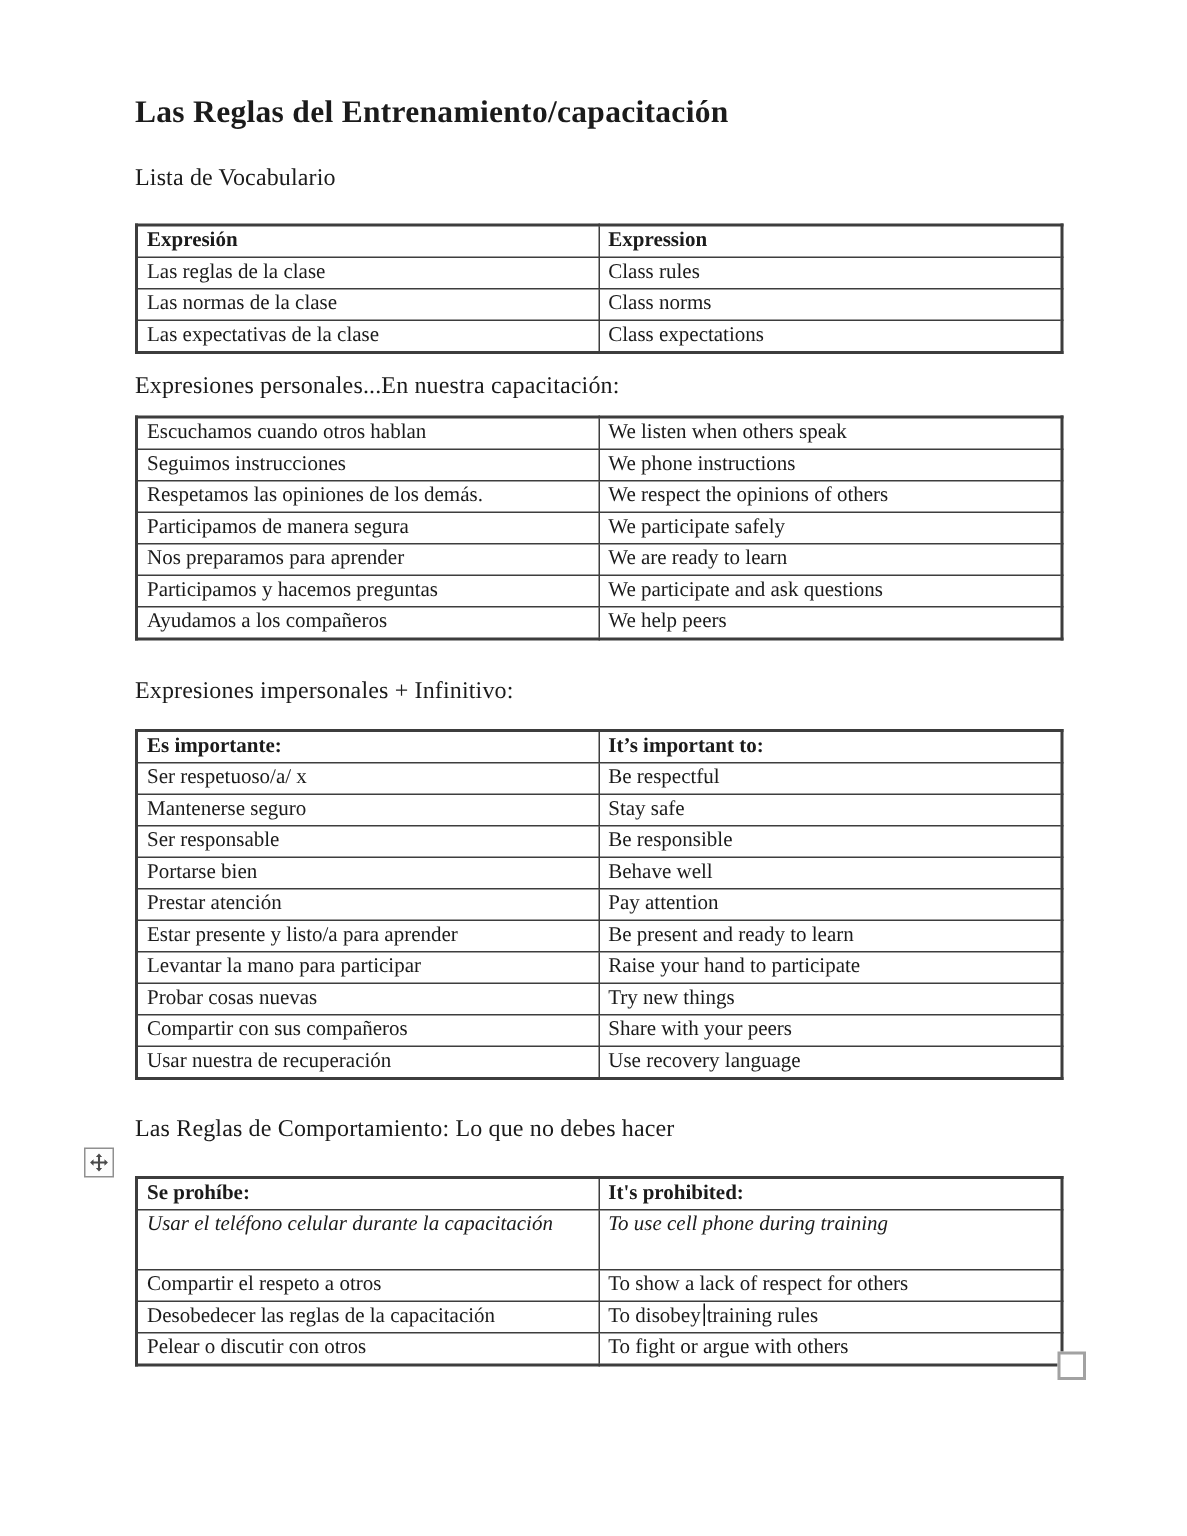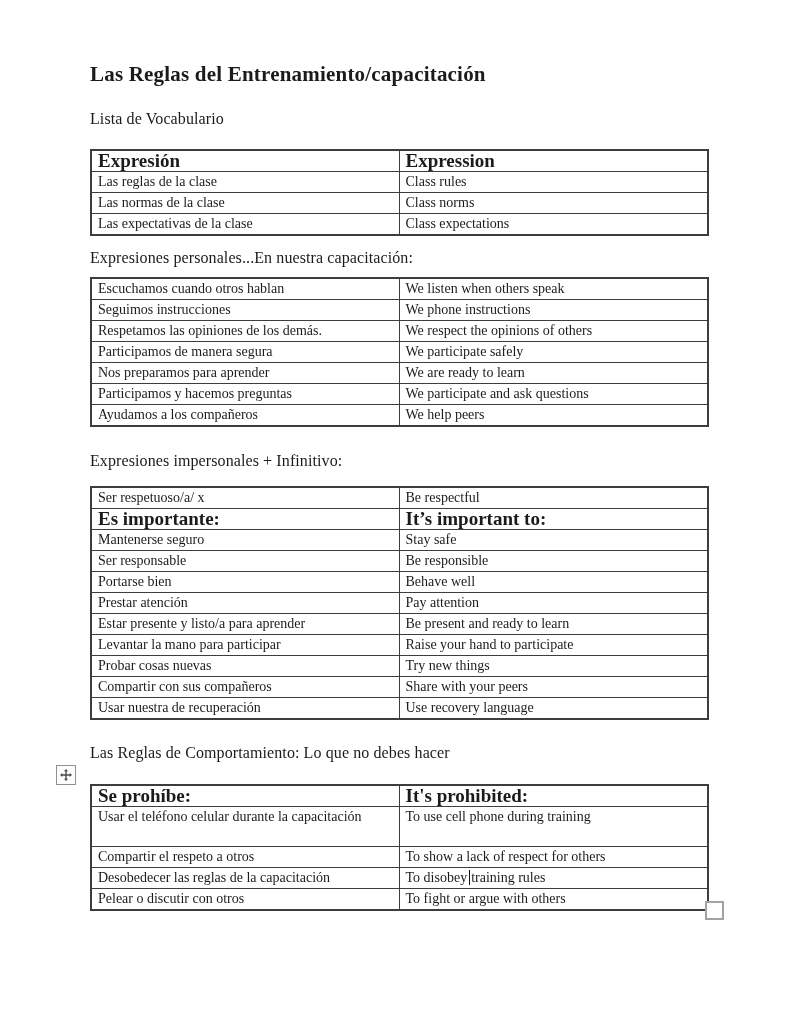--- a/index.html
+++ b/index.html
@@ -35,21 +35,21 @@
   .doc-table td, .doc-table th {
     border:1px solid #3d3d3d;
     font-size:14px;
     padding:0 6px;
     height:20px;
     line-height:19px;
     vertical-align:top;
     text-align:left;
     overflow:hidden;
   }
-  .doc-table th { font-weight:bold; font-size:19px;margin-top:20px; }
+  .doc-table th { font-weight:bold; font-size:14px;margin-top:20px; }
   .t1 { left:90px; top:149px; }
   .t2 { left:90px; top:277px; }
   .t3 { left:90px; top:486px; }
   .t4 { left:90px; top:784px; }
 
   .move-handle {
     left:56px; top:765px;
     width:20px; height:20px;
     border:1px solid #909090;
     background:#fdfdfd;
@@ -145,26 +145,26 @@
 
 <div class="abs section-h h-imp">Expresiones impersonales + Infinitivo:</div>
 
 <table class="abs doc-table t3">
   <colgroup>
       <col style="width:308px">
       <col style="width:309px">
     </colgroup>
   <tbody>
       <tr>
+    <th>Es importante:</th>
+    <th>It’s important to:</th>
+  </tr>
+  <tr>
     <td>Ser respetuoso/a/ x</td>
     <td>Be respectful</td>
-  </tr>
-  <tr>
-    <th>Es importante:</th>
-    <th>It’s important to:</th>
   </tr>
   <tr>
     <td>Mantenerse seguro</td>
     <td>Stay safe</td>
   </tr>
   <tr>
     <td>Ser responsable</td>
     <td>Be responsible</td>
   </tr>
   <tr>
@@ -211,21 +211,21 @@
 <table class="abs doc-table t4">
   <colgroup>
       <col style="width:308px">
       <col style="width:309px">
     </colgroup>
   <tbody>
       <tr>
     <th>Se prohíbe:</th>
     <th>It's prohibited:</th>
   </tr>
-  <tr style="height:40px;">
+  <tr style="height:40px;font-style:italic;">
     <td>Usar el teléfono celular durante la capacitación</td>
     <td>To use cell phone during training</td>
   </tr>
   <tr>
     <td>Compartir el respeto a otros</td>
     <td>To show a lack of respect for others</td>
   </tr>
   <tr>
     <td>Desobedecer las reglas de la capacitación</td>
     <td>

